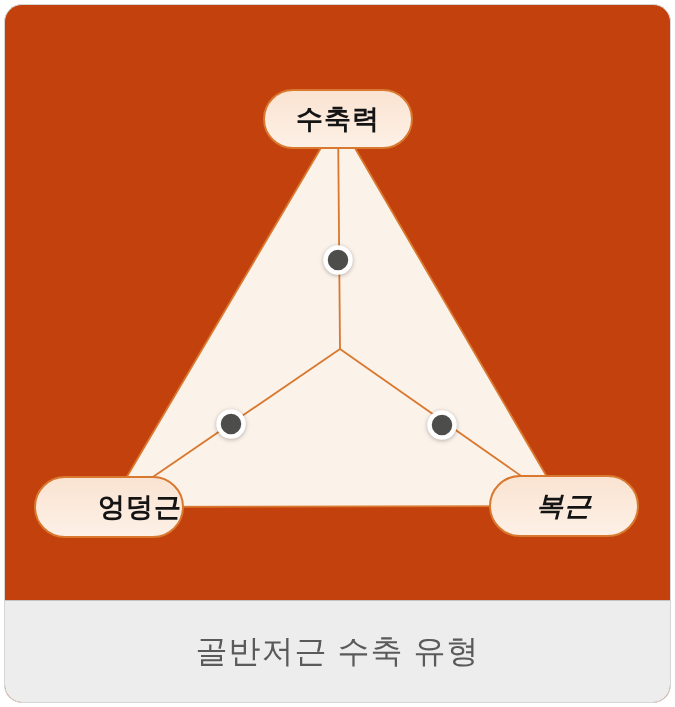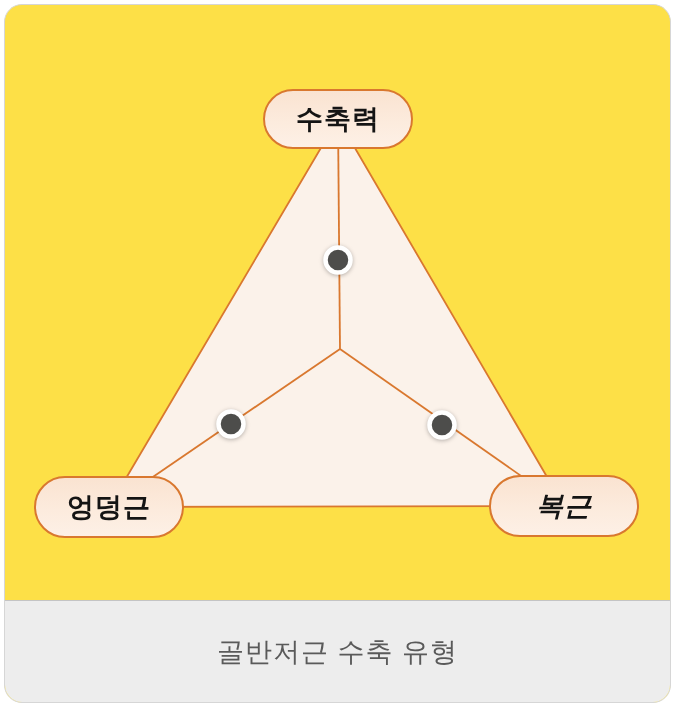--- a/index.html
+++ b/index.html
@@ -5,21 +5,21 @@
   * { margin: 0; padding: 0; box-sizing: border-box; }
   html, body {
     width: 675px; height: 707px;
     background: #ffffff;
     font-family: "Liberation Sans", "DejaVu Sans", sans-serif;
   }
   .card {
     position: absolute;
     left: 4px; top: 4px;
     width: 667px; height: 699px;
-    background: #fde047;
+    background: #c2410c;
     border: 1px solid #d6d6d6;
     border-radius: 18px;
     overflow: hidden;
   }
   .diagram-area {
     position: absolute;
     left: 0; top: 0;
     width: 667px; height: 597px;
   }
   .diagram-area svg {
@@ -35,34 +35,34 @@
     display: flex;
     align-items: center;
     justify-content: center;
     font-size: 27px;
     font-weight: 700;
     color: #141414;
     letter-spacing: 1px;
   }
   .node-top          { left: 258px; top:  84px; height: 60px; }
   .node-center       { left: 260px; top: 314px; height: 60px; }
-  .node-bottom-left  { left:  29px; top: 471px; }
+  .node-bottom-left  { left:  29px; top: 471px; justify-content: flex-end; }
   .node-bottom-right { left: 484px; top: 470px; font-style: italic; }
   .caption-bar {
     position: absolute;
     left: 0; bottom: 0;
     width: 100%; height: 102px;
     background: #ededed;
     border-top: 1px solid #c4c4c4;
     display: flex;
     align-items: center;
     justify-content: center;
   }
   .caption-text {
-    font-size: 27px;
+    font-size: 32px;
     font-weight: 400;
     color: #5a5a5a;
     letter-spacing: 1px;
   }
 </style>
 </head>
 <body>
 
 <div class="card">
 

